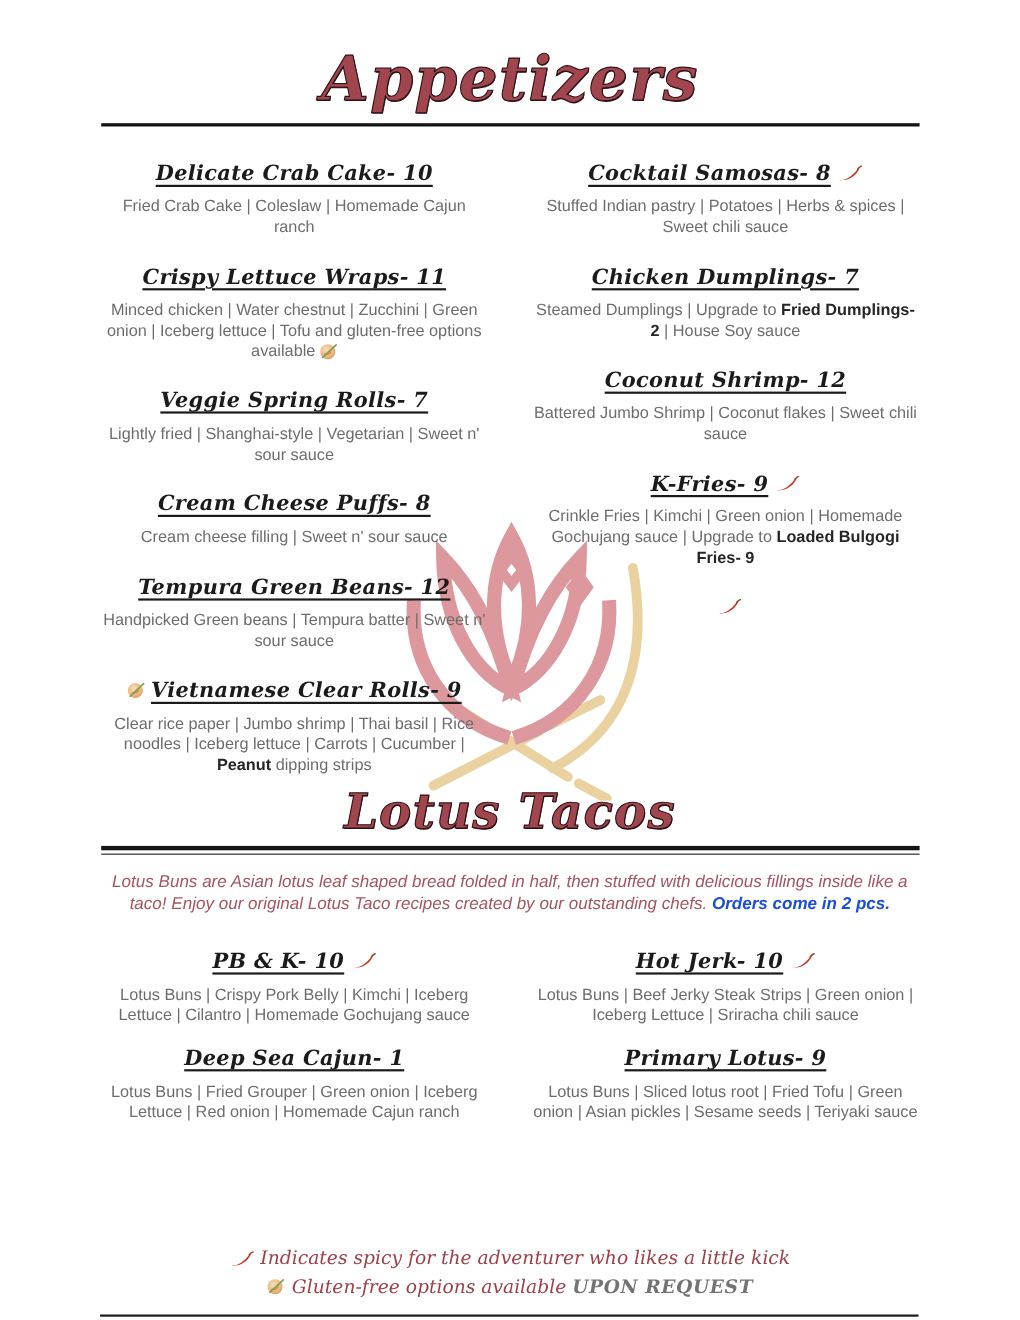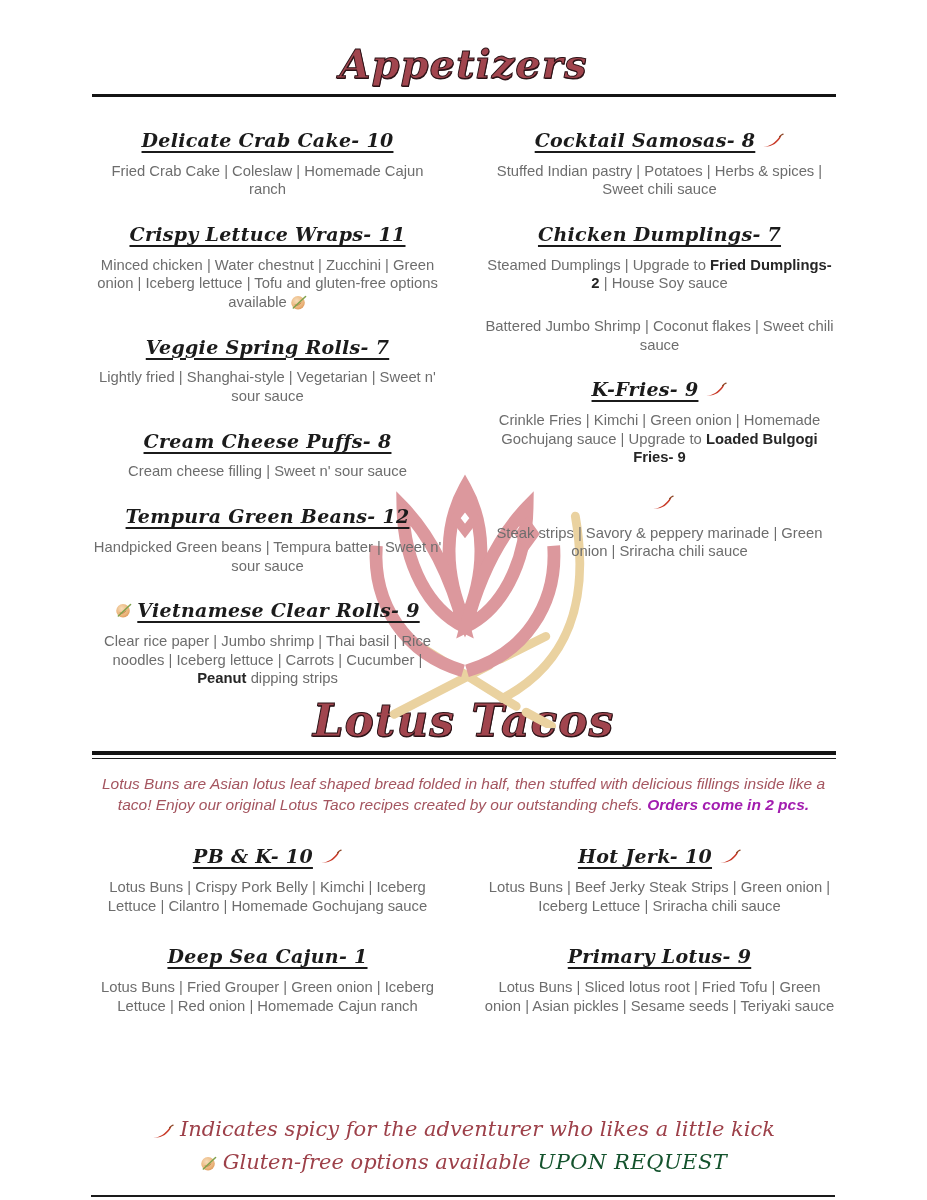--- a/index.html
+++ b/index.html
@@ -8,36 +8,36 @@
   .page{position:absolute;inset:0;}
   .content{width:744px;margin:0 auto;position:relative;}
 
   
   .script-title{
     font-family:"DejaVu Serif",serif;font-style:italic;font-weight:700;
     text-align:center;color:#a1454e;margin:0;line-height:1.1;
     -webkit-text-stroke:1px #2a1216;text-shadow:0.5px 0.5px 0 #2a1216;
     letter-spacing:1px;
   }
-  #appetizers-title{font-size:40px;padding-top:42px;}
+  #appetizers-title{font-size:56px;padding-top:42px;}
   #tacos-title{font-size:44px;}
 
   
   .rule-single{border:0;border-top:3px solid #141414;margin:8px 0 0 0;}
   .rule-double{border:0;border-top:4px solid #141414;border-bottom:1px solid #1b1b1b;
                height:3px;margin:6px 0 0 0;background:#fff;}
   .rule-bottom{position:absolute;left:91px;bottom:3px;width:744px;
                border-top:2px solid #1a1a1a;}
 
   
   .cols{display:flex;justify-content:space-between;position:relative;z-index:2;}
   #appetizer-cols{margin-top:32px;height:568px;}
   #taco-cols{margin-top:30px;height:224px;}
   .col{width:352px;display:flex;flex-direction:column;gap:24px;}
-  #taco-cols .col{gap:30px;}
+  #taco-cols .col{gap:18px;}
 
   .menu-item{text-align:center;}
   .item-name{
     font-family:"DejaVu Serif",serif;font-style:italic;font-weight:700;
     font-size:19px;color:#1b1b1b;margin:0 0 9px 0;line-height:1.25;
   }
   .item-name .nm{
     text-decoration:underline;text-decoration-thickness:1.5px;
     text-underline-offset:4px;letter-spacing:0.3px;
   }
@@ -49,29 +49,29 @@
   .icn{display:inline-block;line-height:0;}
   .item-name .icn.chili{margin-left:7px;vertical-align:-1px;}
   .item-name .icn.gf{margin-right:5px;vertical-align:-2px;}
   .item-desc .icn.gf{margin-left:3px;vertical-align:-4px;}
 
   
   .tacos-intro{
     width:742px;margin:15px auto 0;text-align:center;
     font-style:italic;font-size:15.5px;line-height:1.32;color:#a4555f;
   }
-  .tacos-intro .b2{font-weight:700;color:#a21caf;}
+  .tacos-intro .b2{font-weight:700;color:#1d4ed8;}
 
   
   .legend{margin-top:44px;text-align:center;position:relative;z-index:2;}
   .legend-line{
-    font-family:"DejaVu Serif",serif;font-style:italic;font-size:21px;
+    font-family:"DejaVu Serif",serif;font-style:italic;font-size:17px;
     color:#9d4049;line-height:1.55;
   }
-  .legend-line .b2{font-weight:400;color:#14532d;letter-spacing:0.5px;text-align:center;}
+  .legend-line .b2{font-weight:700;color:#737373;letter-spacing:0.5px;text-align:center;}
   .legend .icn{vertical-align:-3px;margin-right:6px;}
 
   
   #watermark{position:absolute;left:345px;top:462px;z-index:1;}
 </style>
 </head>
 <body>
 
 <div class="page">
 
@@ -156,35 +156,35 @@
                   <path d="M0.8 14.8 C7.5 15.2 14.5 10.5 18.8 4.2 L19.6 3 C20.1 2.2 21.2 2.8 20.8 3.7 C17.5 10.8 10 15.8 0.8 14.8 Z" fill="#c93a28"></path>
                   <path d="M19.2 3.9 C20.5 2.4 21.8 1.4 23 1" stroke="#8f4a2a" stroke-width="1.4" fill="none" stroke-linecap="round"></path>
                 </svg></span></h3>
             <p class="item-desc"><span>Stuffed Indian pastry | Potatoes | Herbs &amp; spices | Sweet chili sauce</span></p>
           </div>
           <div class="menu-item">
             <h3 class="item-name"><span class="nm">Chicken Dumplings- 7</span></h3>
             <p class="item-desc"><span>Steamed Dumplings | Upgrade to </span><span class="b">Fried Dumplings- 2</span><span> | House Soy sauce</span></p>
           </div>
           <div class="menu-item">
+            <h3 class="item-name"><span class="nm">Coconut Shrimp- 12</span></h3>
             <p class="item-desc"><span>Battered Jumbo Shrimp | Coconut flakes | Sweet chili sauce</span></p>
           </div>
           <div class="menu-item">
             <h3 class="item-name"><span class="nm">K-Fries- 9</span><span class="icn chili"><svg viewBox="0 0 24 16" width="22" height="15" aria-hidden="true">
                   <path d="M0.8 14.8 C7.5 15.2 14.5 10.5 18.8 4.2 L19.6 3 C20.1 2.2 21.2 2.8 20.8 3.7 C17.5 10.8 10 15.8 0.8 14.8 Z" fill="#c93a28"></path>
                   <path d="M19.2 3.9 C20.5 2.4 21.8 1.4 23 1" stroke="#8f4a2a" stroke-width="1.4" fill="none" stroke-linecap="round"></path>
                 </svg></span></h3>
             <p class="item-desc"><span>Crinkle Fries | Kimchi | Green onion | Homemade Gochujang sauce | Upgrade to </span><span class="b">Loaded Bulgogi Fries- 9</span></p>
           </div>
           <div class="menu-item">
             <h3 class="item-name"><span class="icn chili"><svg viewBox="0 0 24 16" width="22" height="15" aria-hidden="true">
                   <path d="M0.8 14.8 C7.5 15.2 14.5 10.5 18.8 4.2 L19.6 3 C20.1 2.2 21.2 2.8 20.8 3.7 C17.5 10.8 10 15.8 0.8 14.8 Z" fill="#c93a28"></path>
                   <path d="M19.2 3.9 C20.5 2.4 21.8 1.4 23 1" stroke="#8f4a2a" stroke-width="1.4" fill="none" stroke-linecap="round"></path>
                 </svg></span></h3>
-            <p class="item-desc"><span>Steak strips | Savory &amp; peppery marinade | Green onion | Sriracha chili sauce</span></p>
           </div>
         </div>
     </div>
 
     <h2 id="tacos-title" class="script-title">Lotus Tacos</h2>
     <div class="rule-double"></div>
 
     <p class="tacos-intro"><span>Lotus Buns are Asian lotus leaf shaped bread folded in half, then stuffed with delicious fillings inside like a taco! Enjoy our original Lotus Taco recipes created by our outstanding chefs. </span><span class="b2">Orders come in 2 pcs.</span></p>
 
     <div id="taco-cols" class="cols">

